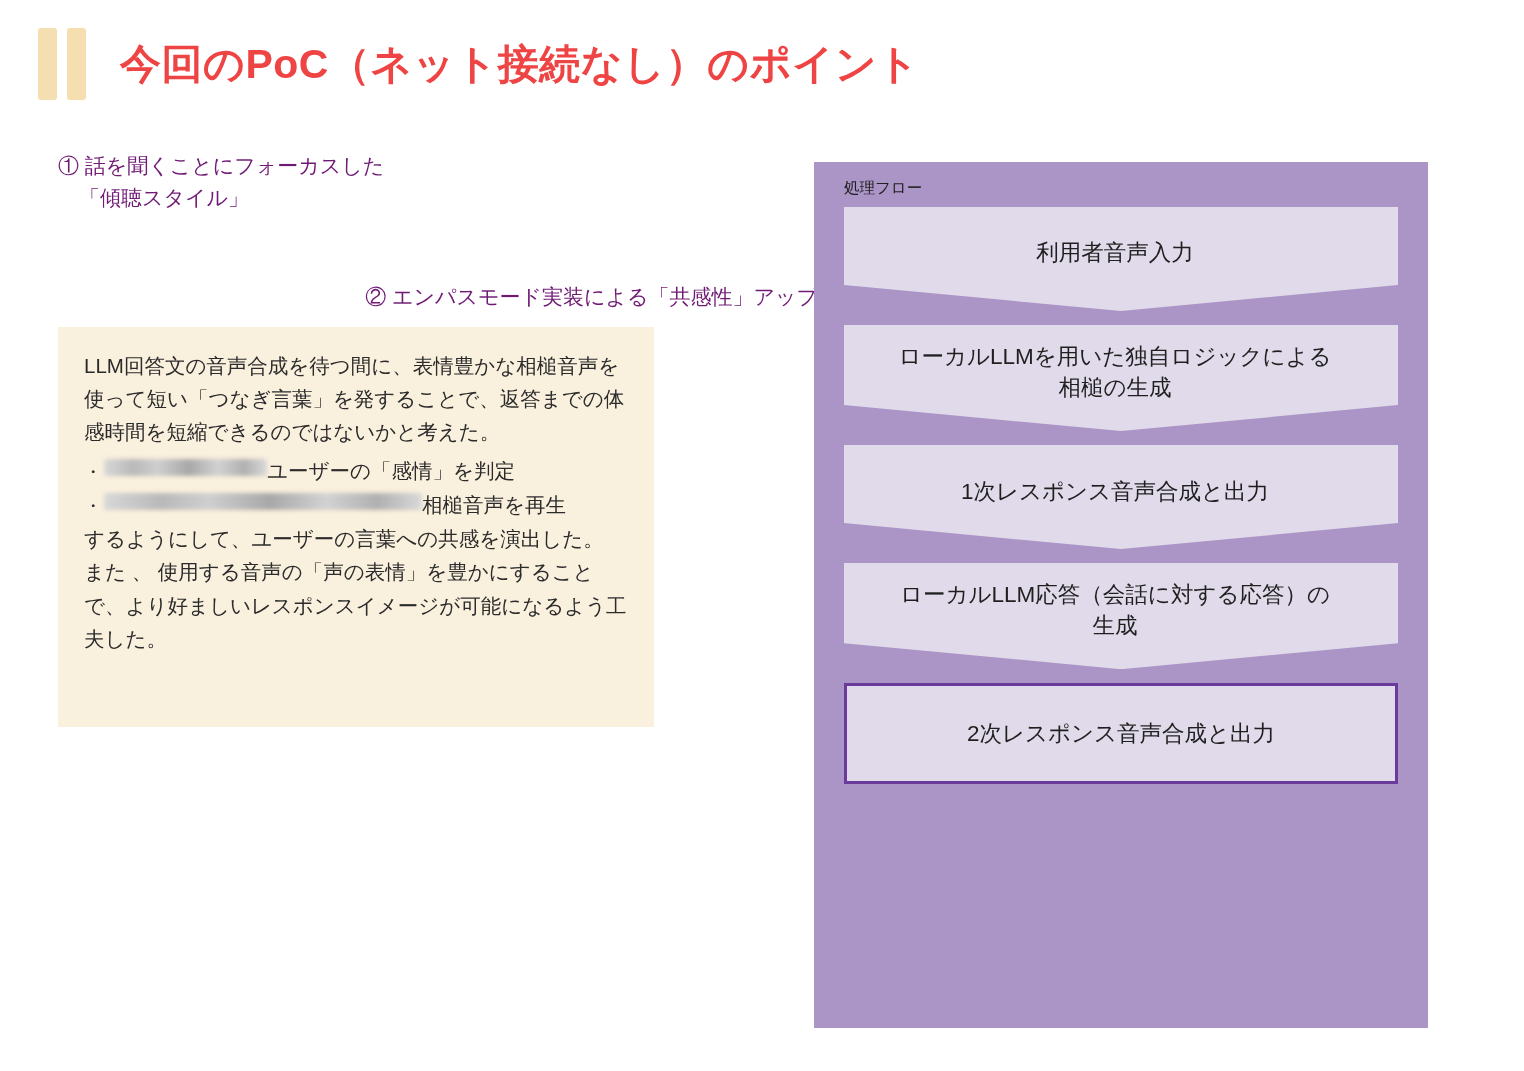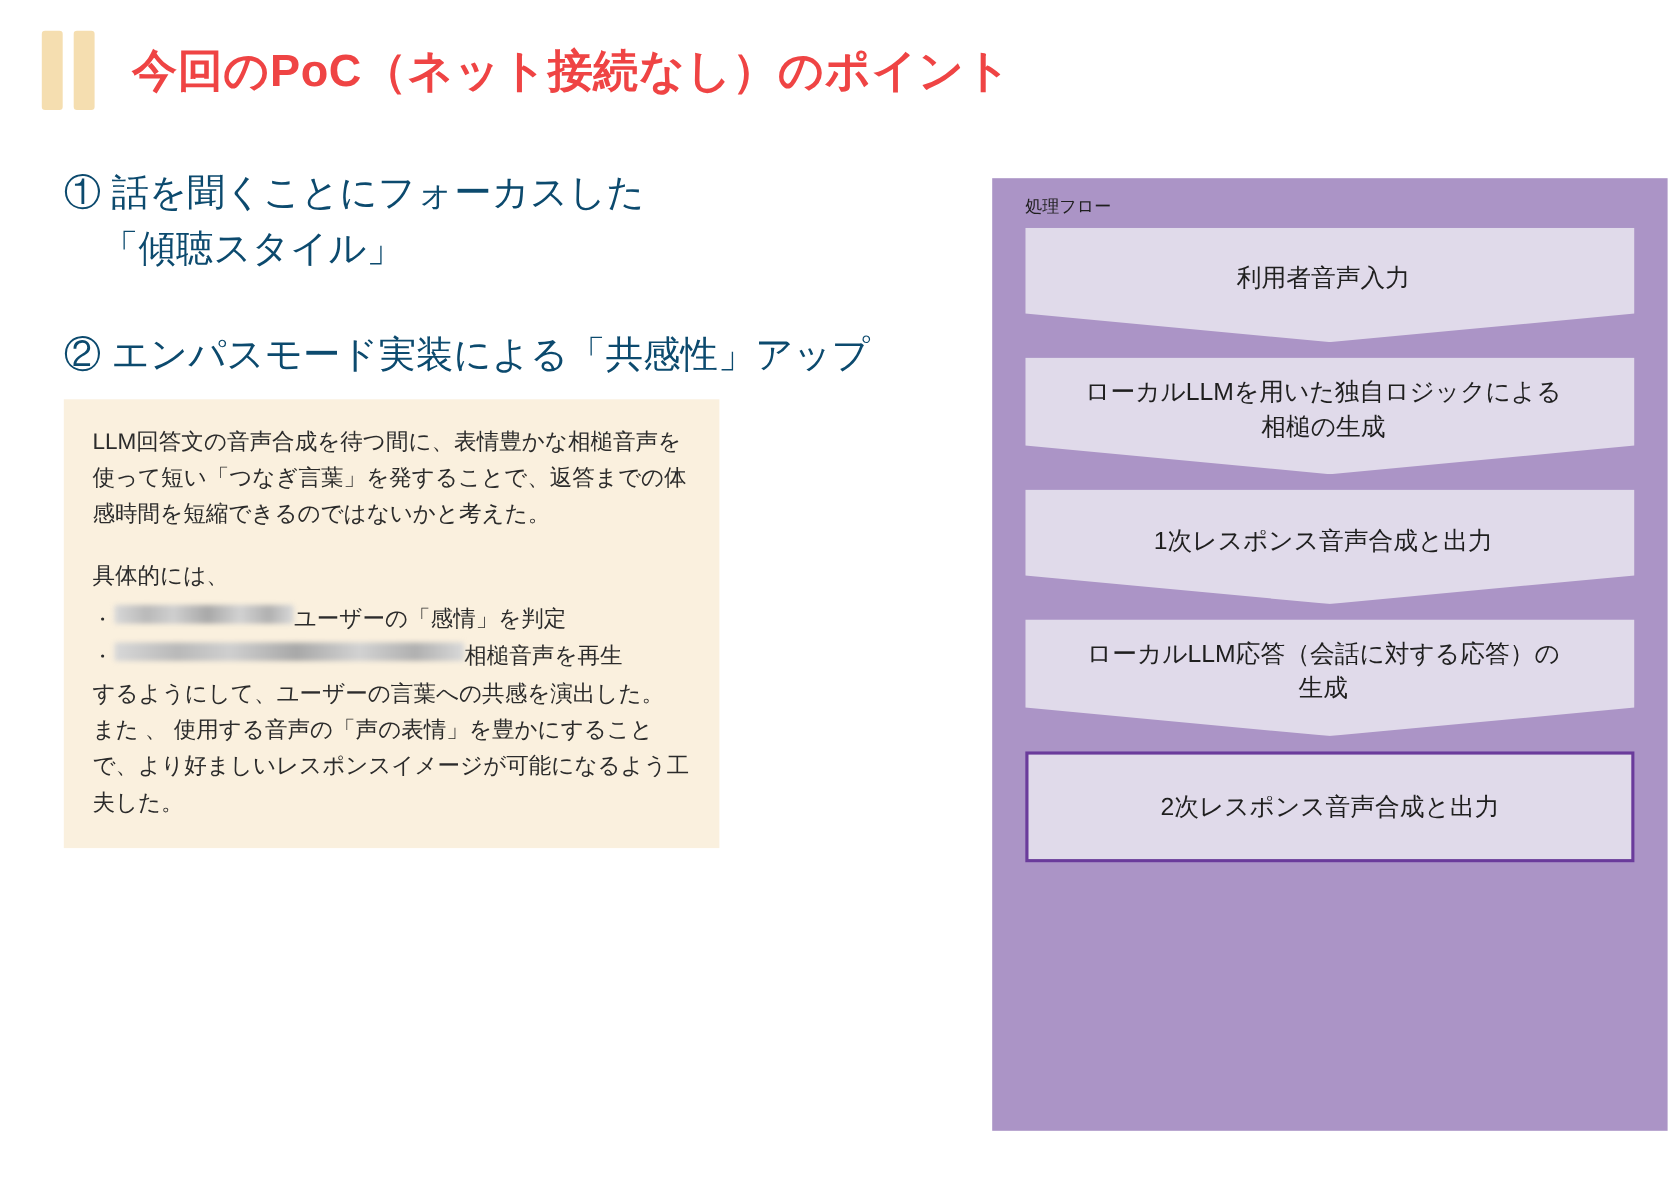--- a/index.html
+++ b/index.html
@@ -44,29 +44,30 @@
   }
 
   
   .left-col {
     position: absolute;
     left: 58px;
     top: 150px;
     width: 760px;
   }
   .section-heading {
-    font-size: 34px;
+    font-size: 21px;
     font-weight: 500;
     line-height: 1.5;
-    color: #0c4a6e;
+    color: #701a75;
     margin: 0 0 14px 0;
     white-space: pre-line;
   }
   .section-heading.second {
-    margin-top: 46px;
+    margin-top: 68px;
+    text-align: right;
   }
   .note-box {
     background: #faf0de;
     padding: 22px 26px 24px 26px;
     box-sizing: border-box;
   }
   .note-box p {
     margin: 0;
     font-size: 20.5px;
     line-height: 1.62;
@@ -110,21 +111,21 @@
     vertical-align: middle;
     position: relative;
     top: -2px;
   }
   .redacted.w1 { width: 163px; }
   .redacted.w2 { width: 318px; }
 
   
   .flow-panel {
     position: absolute;
-    left: 902px;
+    left: 814px;
     top: 162px;
     width: 614px;
     height: 866px;
     background: #ab94c6;
     box-sizing: border-box;
     padding: 12px 30px 16px 30px;
   }
   .flow-label {
     font-size: 15.5px;
     color: #1f1f1f;
@@ -173,21 +174,20 @@
 <div class="left-col">
 
   <h2 class="section-heading">① 話を聞くことにフォーカスした
 　「傾聴スタイル」</h2>
 
 
   <h2 class="section-heading second">② エンパスモード実装による「共感性」アップ</h2>
 
   <div class="note-box second">
     <p>LLM回答文の音声合成を待つ間に、表情豊かな相槌音声を使って短い「つなぎ言葉」を発することで、返答までの体感時間を短縮できるのではないかと考えた。</p>
-    <p>具体的には、</p>
     <ul class="bullet-list">
       <li>
         <span class="bullet-dot">・</span>
         <span class="redacted w1"></span>
         <span>ユーザーの「感情」を判定</span>
       </li>
       <li>
         <span class="bullet-dot">・</span>
         <span class="redacted w2"></span>
         <span>相槌音声を再生</span>

